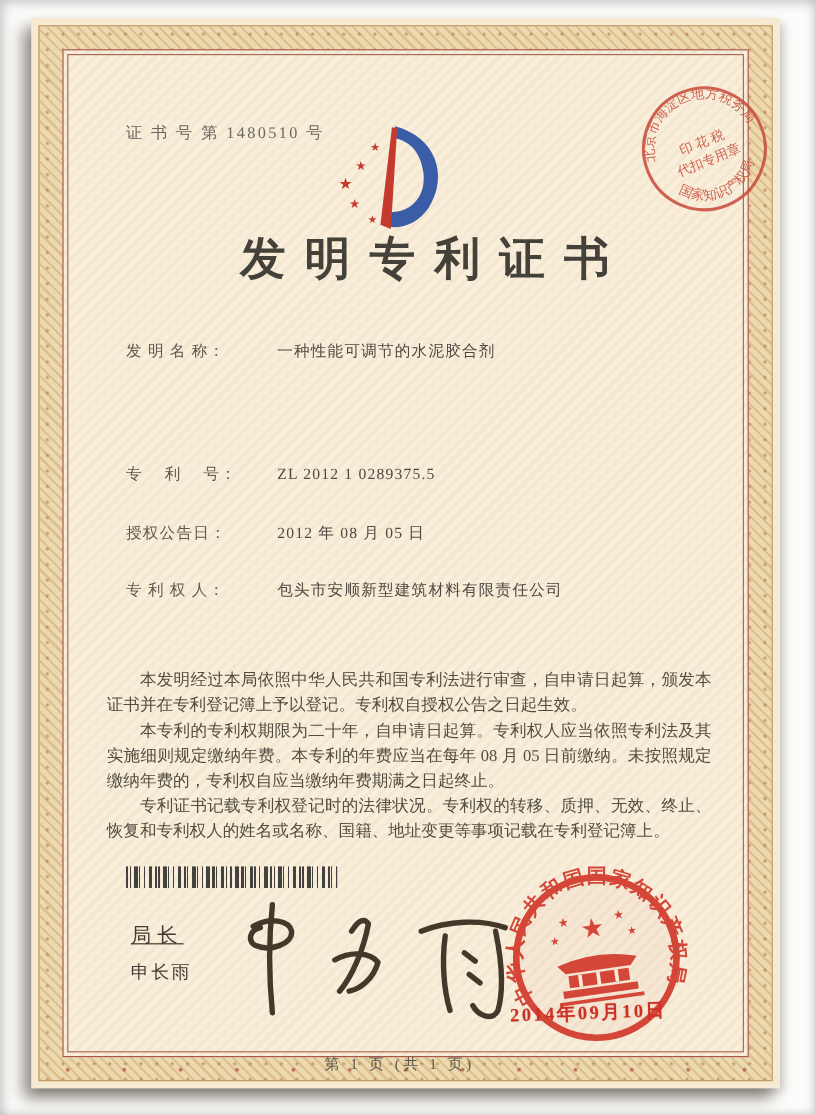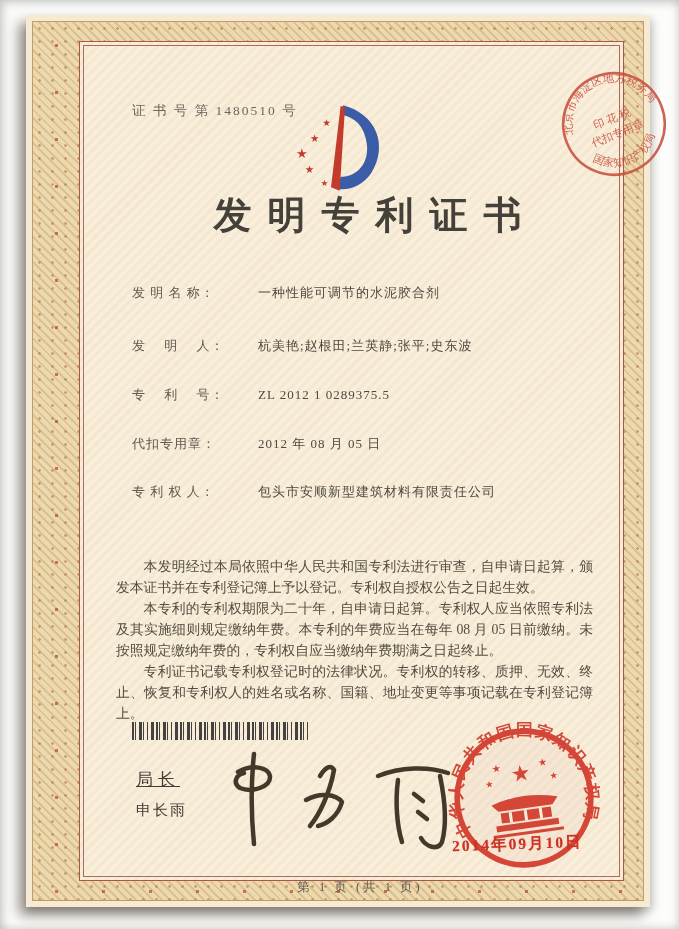--- a/index.html
+++ b/index.html
@@ -8,21 +8,21 @@
   .page{position:absolute;left:26px;top:15px;width:624px;height:892px;background:#f6ead2;
     box-shadow:-7px 8px 12px rgba(60,50,38,.55), 3px 4px 8px rgba(0,0,0,.18);}
   
   .band{position:absolute;inset:6px;background-color:#ecd9b0;border:1px solid #c29c66;
     background-image:
       radial-gradient(circle, rgba(172,112,58,.55) 1.1px, transparent 1.6px),
       radial-gradient(circle, rgba(168,58,44,.65) 1.4px, transparent 1.9px),
       repeating-linear-gradient(45deg, rgba(196,156,92,.38) 0 2px, transparent 2px 6px);
     background-size:13px 13px, 47px 47px, auto;}
   .inner{position:absolute;inset:26px;background:#f8eeda;border:1px solid #a8584a;
-    background-image:repeating-linear-gradient(135deg, rgba(205,175,135,.10) 0 3px, transparent 3px 7px);margin-left:27px;}
+    background-image:repeating-linear-gradient(135deg, rgba(205,175,135,.10) 0 3px, transparent 3px 7px);}
   .inner::before{content:"";position:absolute;inset:3px;border:1px solid #b06a55;pointer-events:none;}
 
   .cert-no{position:absolute;left:52px;top:60px;font-size:13.5px;color:#6b695f;letter-spacing:2px;}
   .logo{position:absolute;left:50%;top:58px;transform:translateX(-54%);width:132px;height:96px;}
   .stamp{position:absolute;left:478px;top:26px;width:112px;height:112px;transform:rotate(-22deg);opacity:.88;}
   .title{position:absolute;left:16px;top:148px;width:100%;text-align:center;font-size:38px;font-weight:700;
     color:#44403a;letter-spacing:16px;text-indent:16px;}
   .field{position:absolute;left:52px;right:34px;font-size:13px;color:#59554b;white-space:nowrap;}
   .field .lb{display:inline-block;min-width:126px;letter-spacing:1px;color:#5d594f;}
   .field .vl{color:#4d4941;letter-spacing:1px;}
@@ -79,28 +79,25 @@
       </text>
       <text x="53" y="51" font-size="10.5" text-anchor="middle" fill="#c94f3e">印 花 税</text>
       <text x="53" y="66" font-size="10.5" text-anchor="middle" fill="#c94f3e">代扣专用章</text>
     </svg>
 
     <div class="title">发明专利证书</div>
 
     <div class="field f0">
       <span class="lb">发 明 名 称：</span><span class="vl">一种性能可调节的水泥胶合剂</span>
     </div>
-    <div class="field f1">
-      <span class="lb">发　 明　 人：</span><span class="vl">杭美艳;赵根田;兰英静;张平;史东波</span>
-    </div>
     <div class="field f2">
       <span class="lb">专　 利　 号：</span><span class="vl">ZL 2012 1 0289375.5</span>
     </div>
     <div class="field f3">
-      <span class="lb">代扣专用章：</span><span class="vl">2012 年 08 月 05 日</span>
+      <span class="lb">授权公告日：</span><span class="vl">2012 年 08 月 05 日</span>
     </div>
     <div class="field f4">
       <span class="lb">专 利 权 人：</span><span class="vl">包头市安顺新型建筑材料有限责任公司</span>
     </div>
 
     <div class="body-text">
       <p>本发明经过本局依照中华人民共和国专利法进行审查，自申请日起算，颁发本证书并在专利登记簿上予以登记。专利权自授权公告之日起生效。</p>
       <p>本专利的专利权期限为二十年，自申请日起算。专利权人应当依照专利法及其实施细则规定缴纳年费。本专利的年费应当在每年 08 月 05 日前缴纳。未按照规定缴纳年费的，专利权自应当缴纳年费期满之日起终止。</p>
       <p>专利证书记载专利权登记时的法律状况。专利权的转移、质押、无效、终止、恢复和专利权人的姓名或名称、国籍、地址变更等事项记载在专利登记簿上。</p>
     </div>

